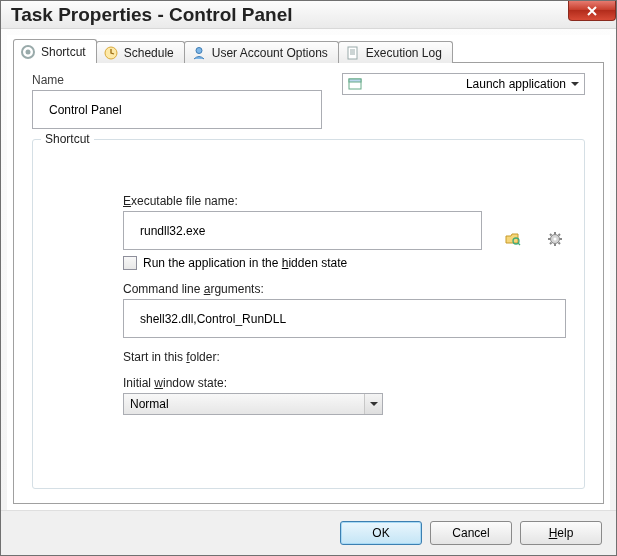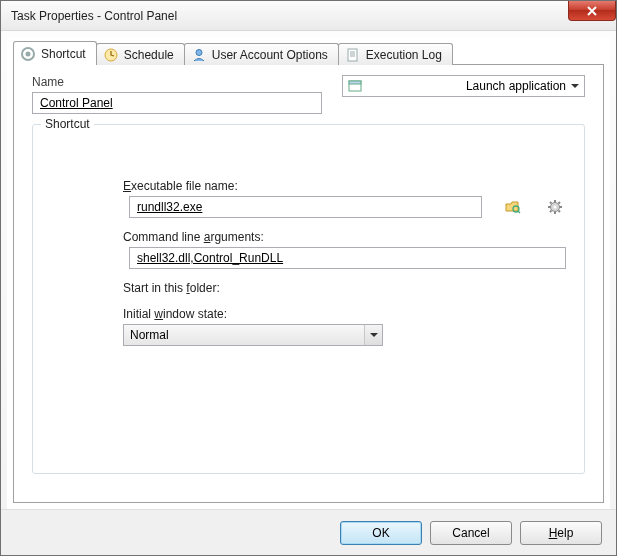--- a/index.html
+++ b/index.html
@@ -23,22 +23,23 @@
   .titlebar {
     height: 30px;
     background: linear-gradient(#fcfcfc, #eaeaea);
     border-bottom: 1px solid #d8d8d8;
     display: flex;
     align-items: center;
     padding-left: 10px;
     position: relative;
   }
   .titlebar-title {
-    font-size: 12px;
+    font-size: 19px;
     color: #222;
+    font-weight: bold;
   }
   .close-btn {
     position: absolute;
     right: 0;
     top: 0;
     width: 48px;
     height: 20px;
     background: linear-gradient(#e67a6f, #c8402f 45%, #b02a1a 46%, #d74a36);
     border: 1px solid #8a2a1e;
     border-top: none;
@@ -101,27 +102,26 @@
     position: relative;
     z-index: 1;
   }
   .row1 {
     display: flex;
     gap: 20px;
   }
   .col { display: flex; flex-direction: column; }
   .label { color: #404040; margin-bottom: 3px; }
   .textbox {
-    height: 22px;
+    height: 39px;
     border: 1px solid #abadb3;
     background: #fff;
-    padding: 2px 7px;
+    padding: 2px 16px;
     font: inherit;
     outline: none;
-    text-decoration: underline;
   }
   .name-col { width: 290px; }
   .type-col { flex: 1; }
   .combo {
     height: 22px;
     border: 1px solid #abadb3;
     background: #fff;
     display: flex;
     align-items: center;
     padding-left: 4px;
@@ -149,21 +149,21 @@
   .groupbox-title {
     position: absolute;
     left: 8px;
     top: -8px;
     background: #fff;
     padding: 0 4px;
     color: #222;
   }
   .field { margin-bottom: 12px; }
   .field-label { margin-bottom: 3px; color: #222; }
-  .field-row { display: flex; align-items: flex-start; gap: 20px; margin-left: 6px; }
+  .field-row { display: flex; align-items: flex-end; gap: 20px; }
   .field-row .textbox { flex: 1; }
   .widebox { width: 330px; }
   .iconbtn {
     width: 22px; height: 22px;
     display: flex; align-items: center; justify-content: center;
     cursor: pointer;
     border-radius: 2px;
   }
   .checkrow { display: flex; align-items: center; gap: 6px; margin-top: 6px; }
   .checkbox {
@@ -307,20 +307,24 @@
             <span class="iconbtn">
               <svg width="18" height="18" viewBox="0 0 18 18">
                   <circle cx="9" cy="9" r="4.5" fill="#d6d6d6" stroke="#888"></circle>
                   <g stroke="#888" stroke-width="2">
                     <path d="M9 2v2M9 14v2M2 9h2M14 9h2M4 4l1.5 1.5M12.5 12.5L14 14M14 4l-1.5 1.5M5.5 12.5L4 14"></path>
                   </g>
                   <circle cx="9" cy="9" r="1.5" fill="#fff"></circle>
                 </svg>
             </span>
           </div>
+          <div class="checkrow">
+            <span class="checkbox"></span>
+            <span><span>Run the application in the </span><span class="u">h</span><span>idden state</span></span>
+          </div>
         </div>
 
         <div class="field">
           <div class="field-label"><span>Command line </span><span class="u">a</span><span>rguments:</span></div>
           <div class="field-row">
             <input class="textbox" style="width: 370px;" value="shell32.dll,Control_RunDLL">
           </div>
         </div>
 
         <div class="field">

